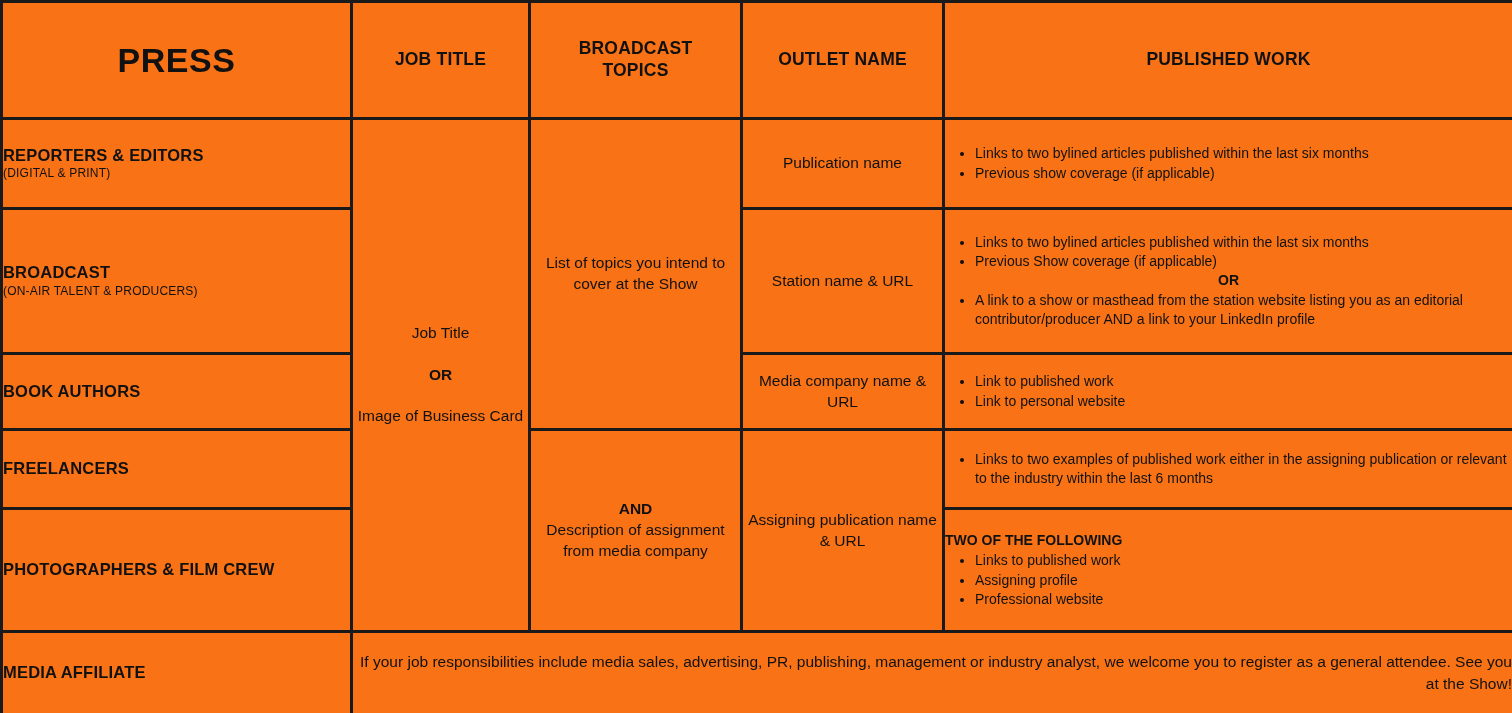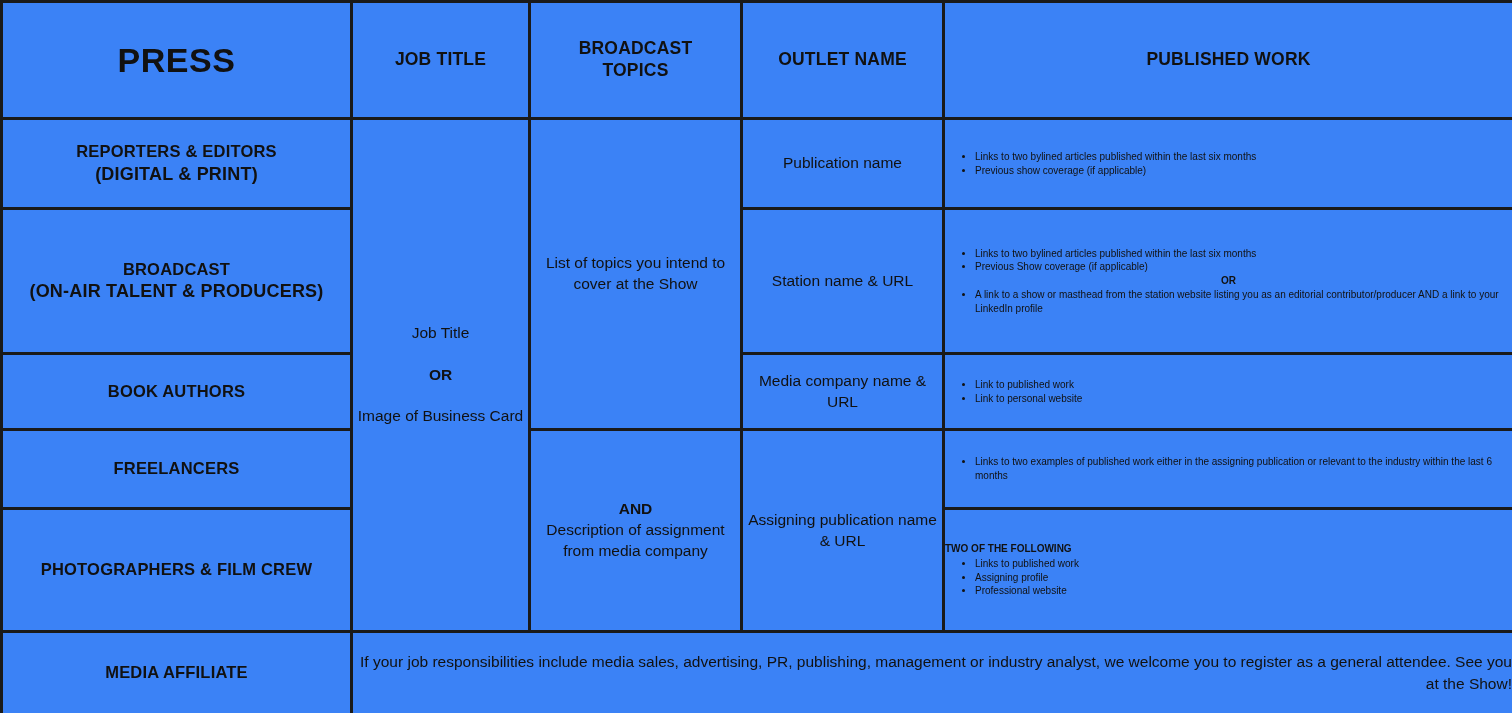--- a/index.html
+++ b/index.html
@@ -20,21 +20,21 @@
     width: 1512px;
     height: 713px;
     border-collapse: collapse;
     table-layout: fixed;
   }
 
   .press-table td {
     border: 3px solid #1a1a1a;
     vertical-align: middle;
     padding: 0;
-    background: #3b82f6;
+    background: #f97316;
   }
 
   
   col.c-press   { width: 350px; }
   col.c-job     { width: 178px; }
   col.c-topics  { width: 212px; }
   col.c-outlet  { width: 202px; }
   col.c-work    { width: 570px; }
 
   
@@ -53,34 +53,33 @@
     text-align: center;
     font-weight: bold;
     font-size: 17.5px;
     line-height: 1.25;
     letter-spacing: 0.2px;
   }
 
   
   .cell-cat {
     background: #bcd74a;
-    text-align: center;
     padding: 4px 8px;
     line-height: 1.3;
   }
   .cat-main {
     display: block;
     font-weight: bold;
     font-size: 16.5px;
     letter-spacing: 0.2px;
   }
   .cat-sub {
     display: block;
-    font-weight: bold;
-    font-size: 18px;
+    font-weight: normal;
+    font-size: 12px;
     letter-spacing: 0.2px;
   }
 
   
   .cell-plain {
     text-align: center;
     font-size: 15.5px;
     line-height: 1.35;
     padding: 6px 10px;
   }
@@ -92,21 +91,21 @@
     font-weight: bold;
   }
   .spacer-line {
     display: block;
     height: 1.35em;
   }
 
   
   .cell-list {
     text-align: left;
-    font-size: 10px;
+    font-size: 14px;
     line-height: 1.38;
     padding: 8px 14px 8px 10px;
     vertical-align: middle;
   }
   .cell-list ul {
     margin: 0;
     padding: 0 0 0 30px;
     list-style-type: disc;
   }
   .cell-list li {

